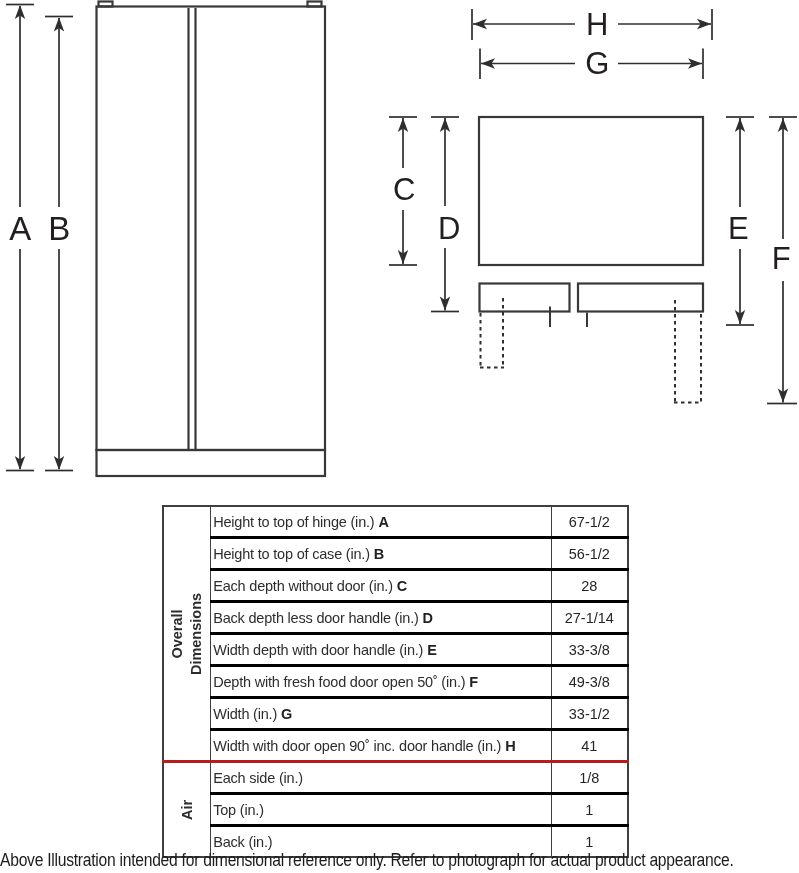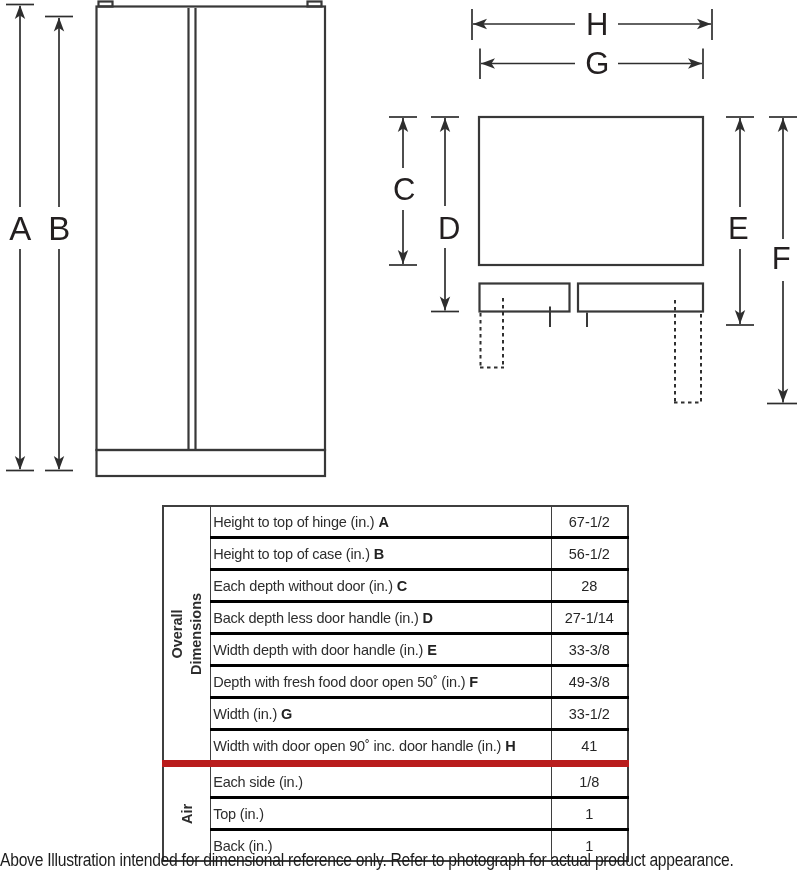--- a/index.html
+++ b/index.html
@@ -36,21 +36,21 @@
     border: 2px solid #3f3f3f;
     background: #ffffff;
   }
   .spec-table td {
     border-top: 3px solid #000000;
     height: 29px;
     padding: 0;
     vertical-align: middle;
   }
   .spec-table tr:first-child td { border-top: none; }
-  .spec-table tr.group-start td { border-top: 7px solid #b91c1c; }
+  .spec-table tr.group-start td { border-top: 3px solid #b91c1c; }
   td.group-cell {
     width: 46px;
     border-right: 1.5px solid #3f3f3f;
     position: relative;
   }
   td.label-cell {
     width: 336px;
     border-right: 1.5px solid #3f3f3f;
     padding-left: 2px;
     font-size: 14.5px;

